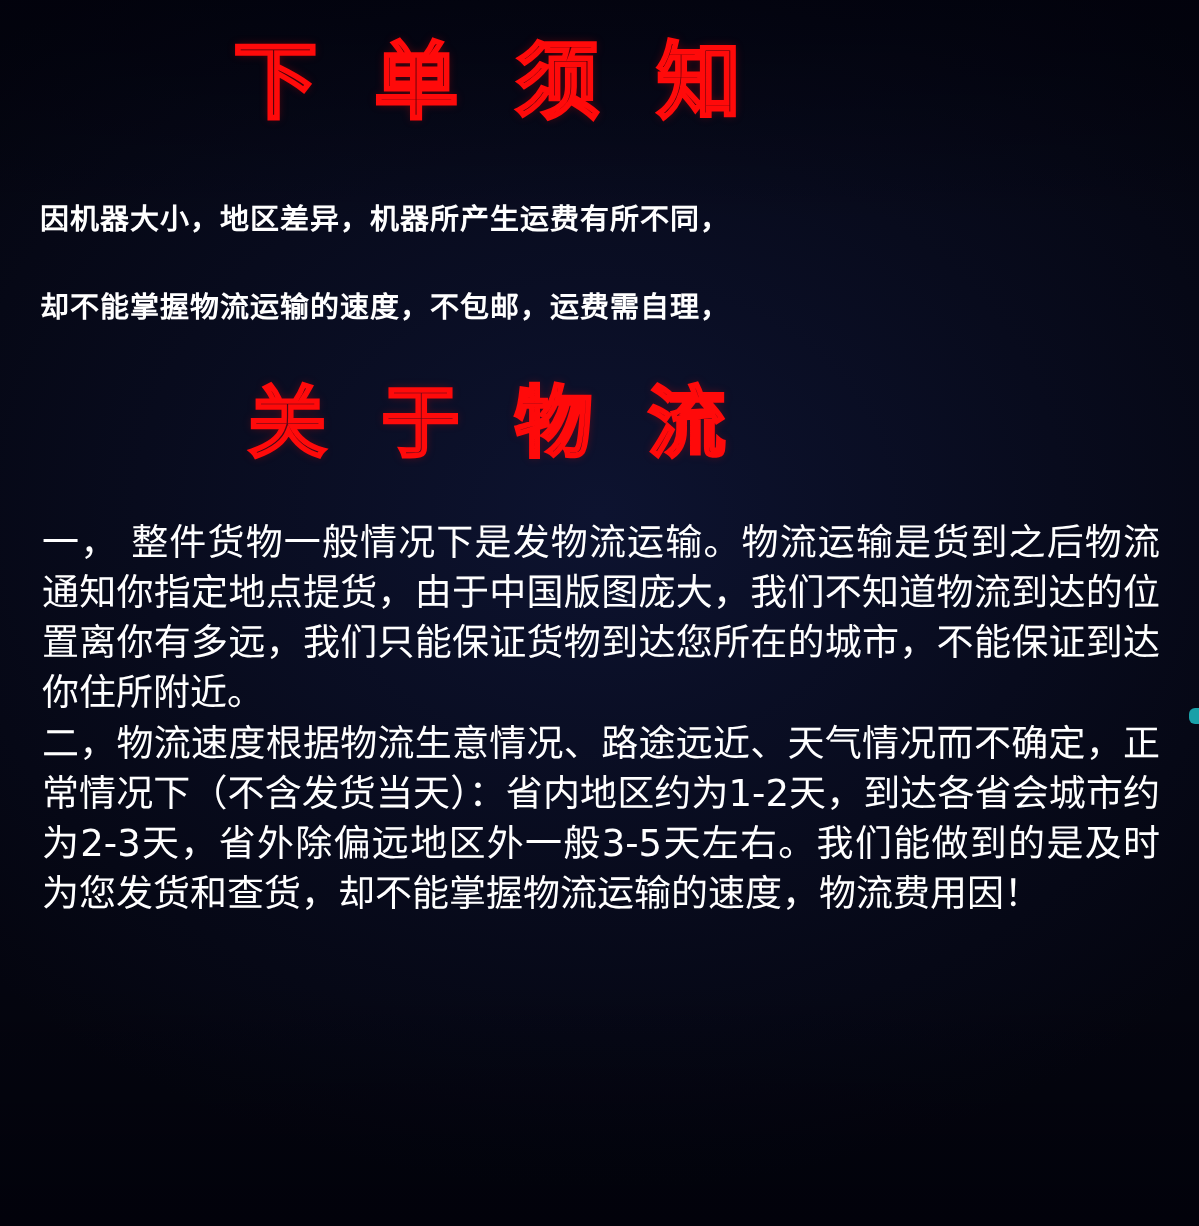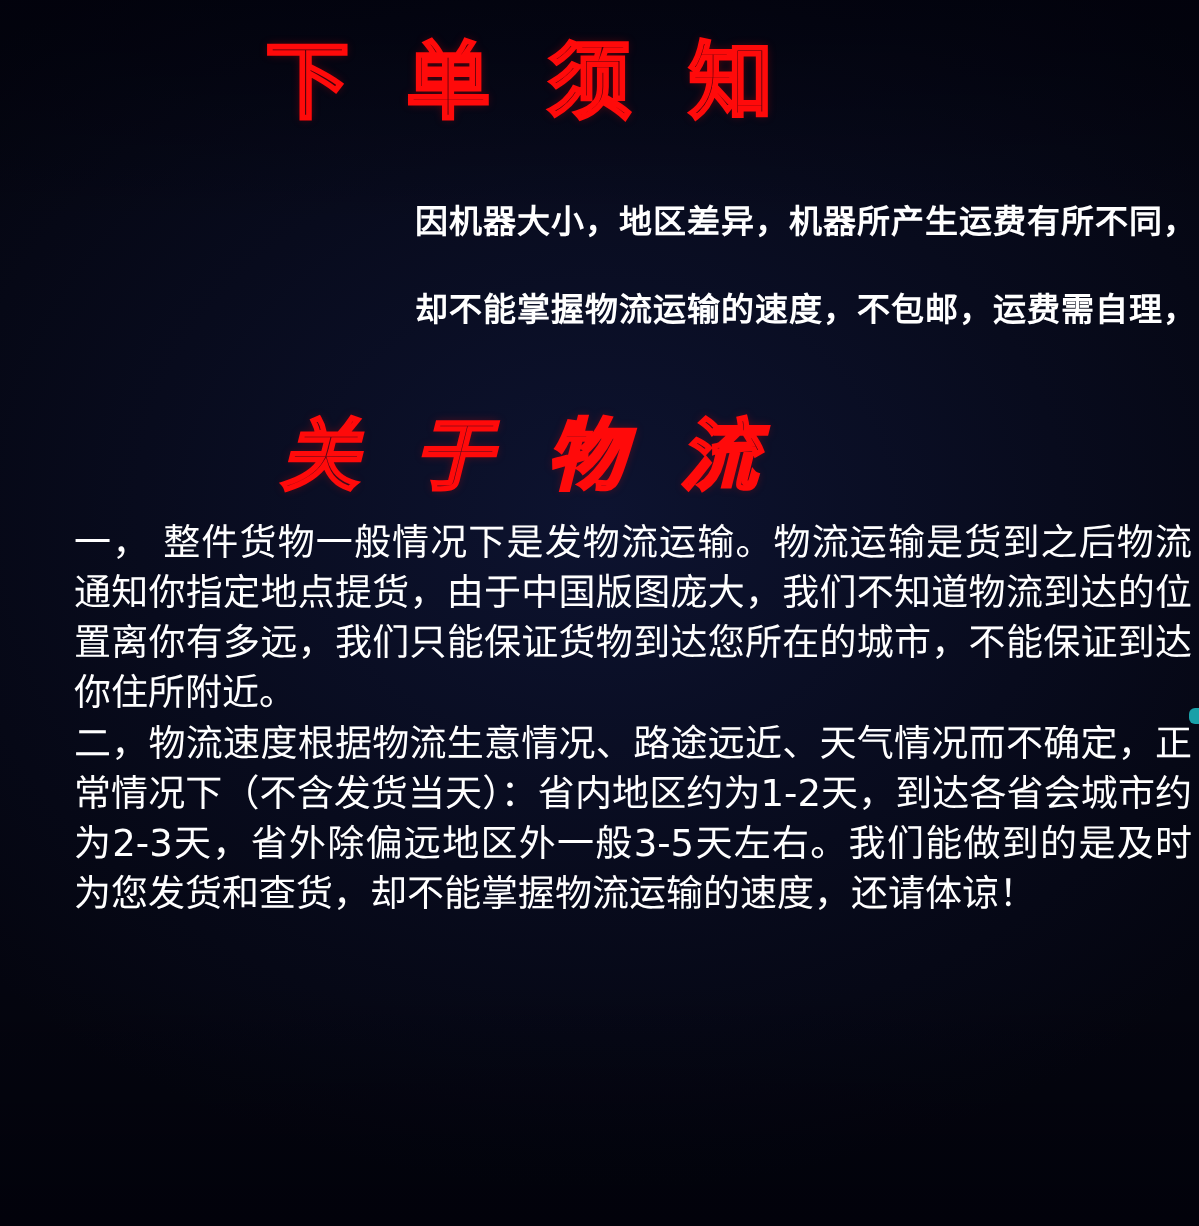--- a/index.html
+++ b/index.html
@@ -28,21 +28,20 @@
     inset: 0;
     background:
       linear-gradient(180deg, rgba(0,0,10,0.55) 0%, rgba(0,0,0,0.0) 18%, rgba(0,0,0,0.0) 80%, rgba(0,0,8,0.6) 100%);
     z-index: 1;
   }
   .content {
     position: relative;
     z-index: 2;
     width: 988px;
     height: 1226px;
-    margin-left: 32px;
   }
 
   
   .headline {
     text-align: center;
     color: transparent;
     -webkit-text-stroke: 3px #ff0a0a;
     font-weight: bold;
     letter-spacing: 14px;
     font-family: "DejaVu Sans", "Liberation Sans", sans-serif;
@@ -52,44 +51,42 @@
   #headline-1 {
     position: absolute;
     top: 34px;
     left: 0;
     right: 0;
     font-size: 84px;
     line-height: 96px;
   }
   #headline-2 {
     position: absolute;
-    top: 410px;
+    top: 377px;
     left: 0;
     right: 0;
     font-size: 78px;
     line-height: 92px;
-    font-style: italic;
   }
 
   
   .notice-block {
     position: absolute;
     top: 178px;
     left: 40px;
     width: 1125px;
   }
   .notice-line {
     color: #ffffff;
     font-weight: bold;
-    font-size: 33px;
+    font-size: 29px;
     line-height: 88px;
     letter-spacing: 1px;
     white-space: nowrap;
-    font-family: Liberation Sans, sans-serif;
-    text-align: right;
+    font-family: Liberation Mono, monospace;
   }
 
   
   .logistics-block {
     position: absolute;
     top: 518px;
     left: 42px;
     width: 1118px;
   }
   .para {
@@ -126,18 +123,18 @@
 
   <div class="notice-block">
     <div class="notice-line">因机器大小，地区差异，机器所产生运费有所不同，</div>
     <div class="notice-line">却不能掌握物流运输的速度，不包邮，运费需自理，</div>
   </div>
 
   <div class="headline" id="headline-2">关 于 物 流</div>
 
   <div class="logistics-block">
     <p class="para">一， 整件货物一般情况下是发物流运输。物流运输是货到之后物流通知你指定地点提货，由于中国版图庞大，我们不知道物流到达的位置离你有多远，我们只能保证货物到达您所在的城市，不能保证到达你住所附近。</p>
-    <p class="para">二，物流速度根据物流生意情况、路途远近、天气情况而不确定，正常情况下（不含发货当天）：省内地区约为1-2天，到达各省会城市约为2-3天，省外除偏远地区外一般3-5天左右。我们能做到的是及时为您发货和查货，却不能掌握物流运输的速度，还请体谅！</p>
+    <p class="para">二，物流速度根据物流生意情况、路途远近、天气情况而不确定，正常情况下（不含发货当天）：省内地区约为1-2天，到达各省会城市约为2-3天，省外除偏远地区外一般3-5天左右。我们能做到的是及时为您发货和查货，却不能掌握物流运输的速度，物流费用因！</p>
   </div>
 
 </div>
 
 <div class="edge-dot"></div>
 
 </body></html>

